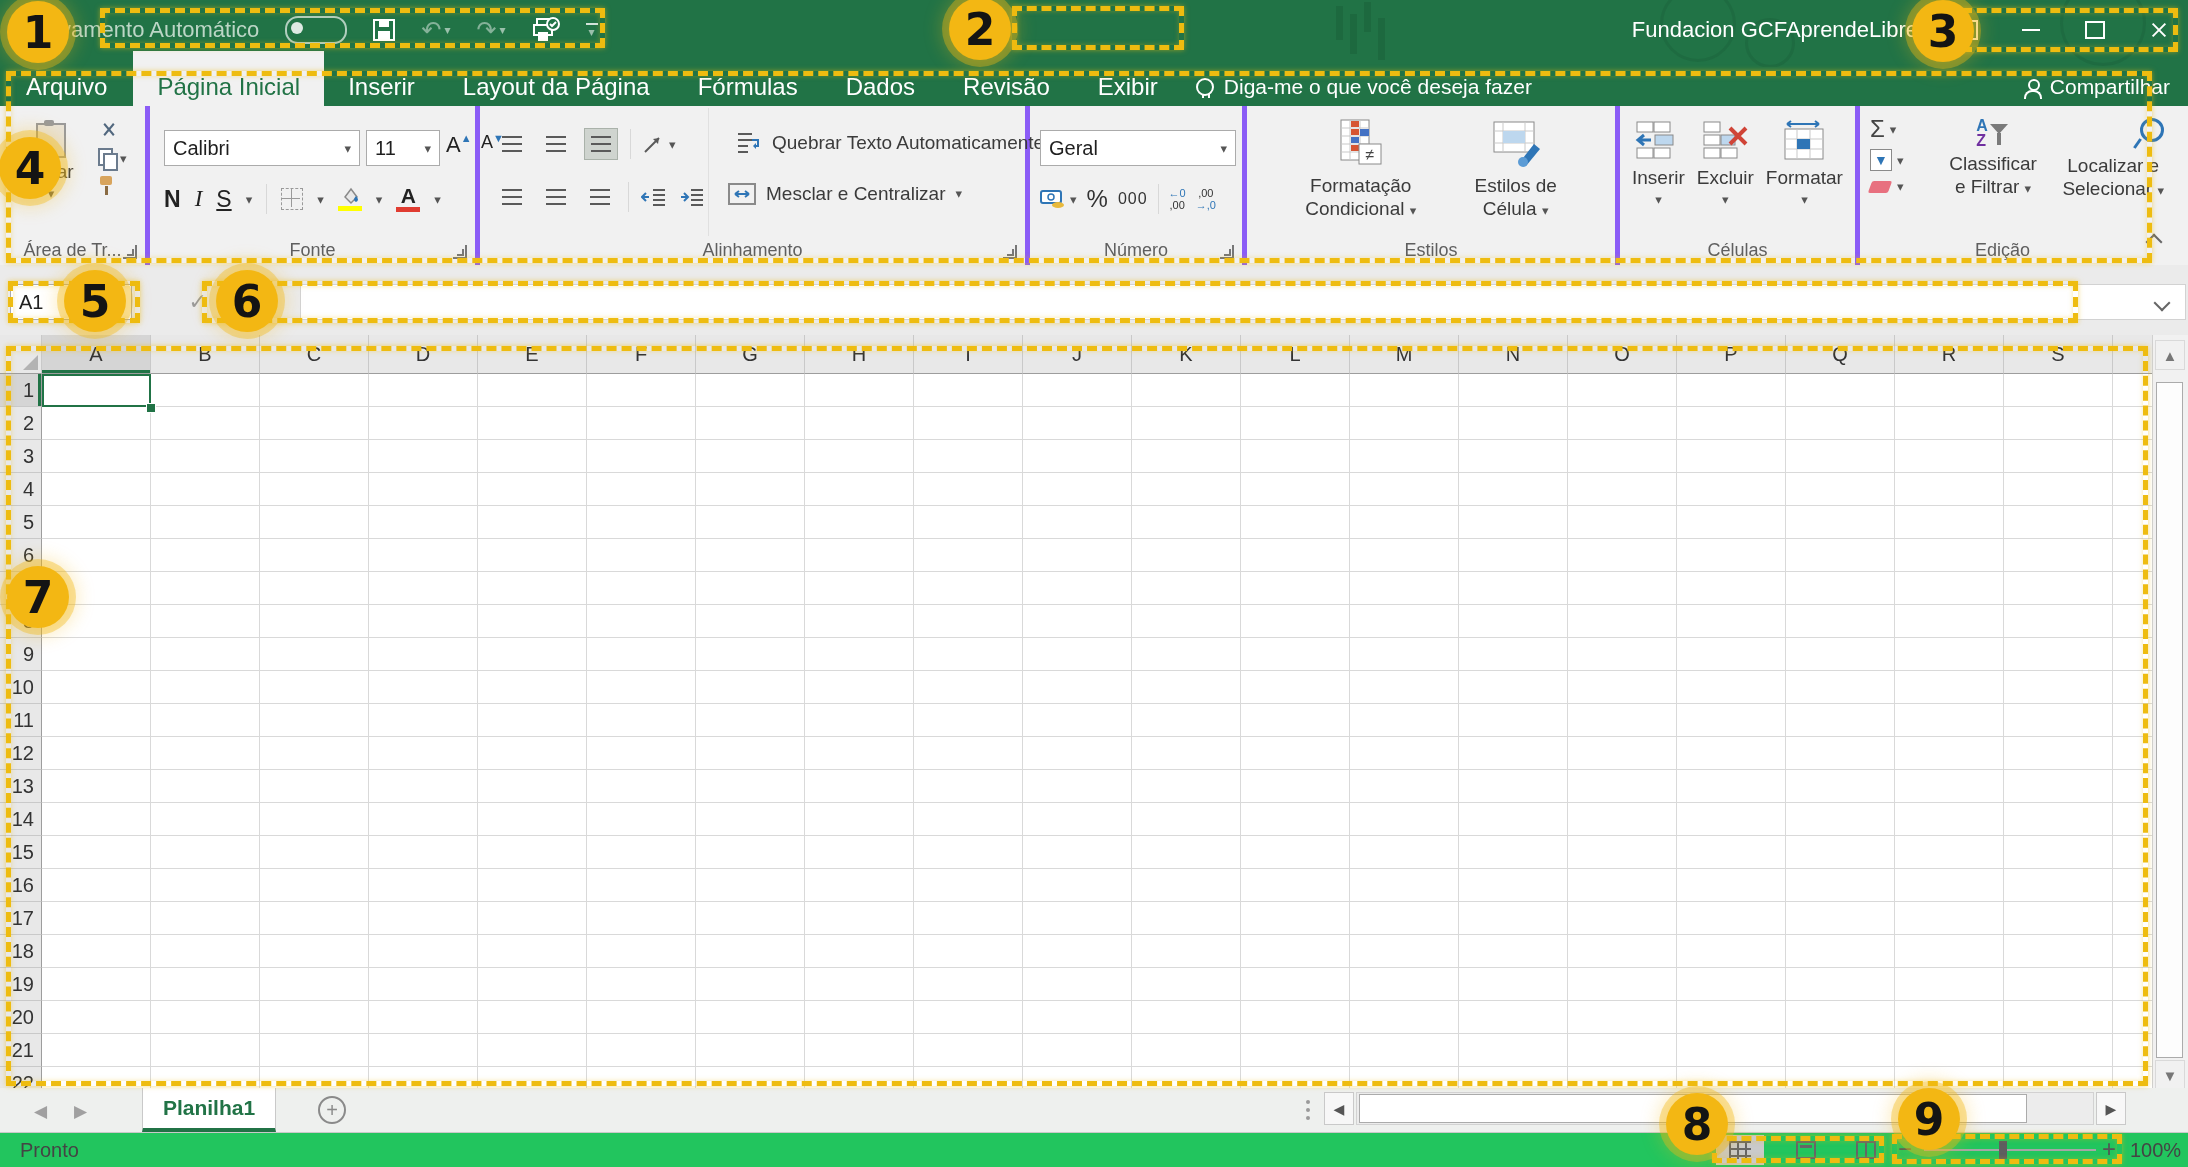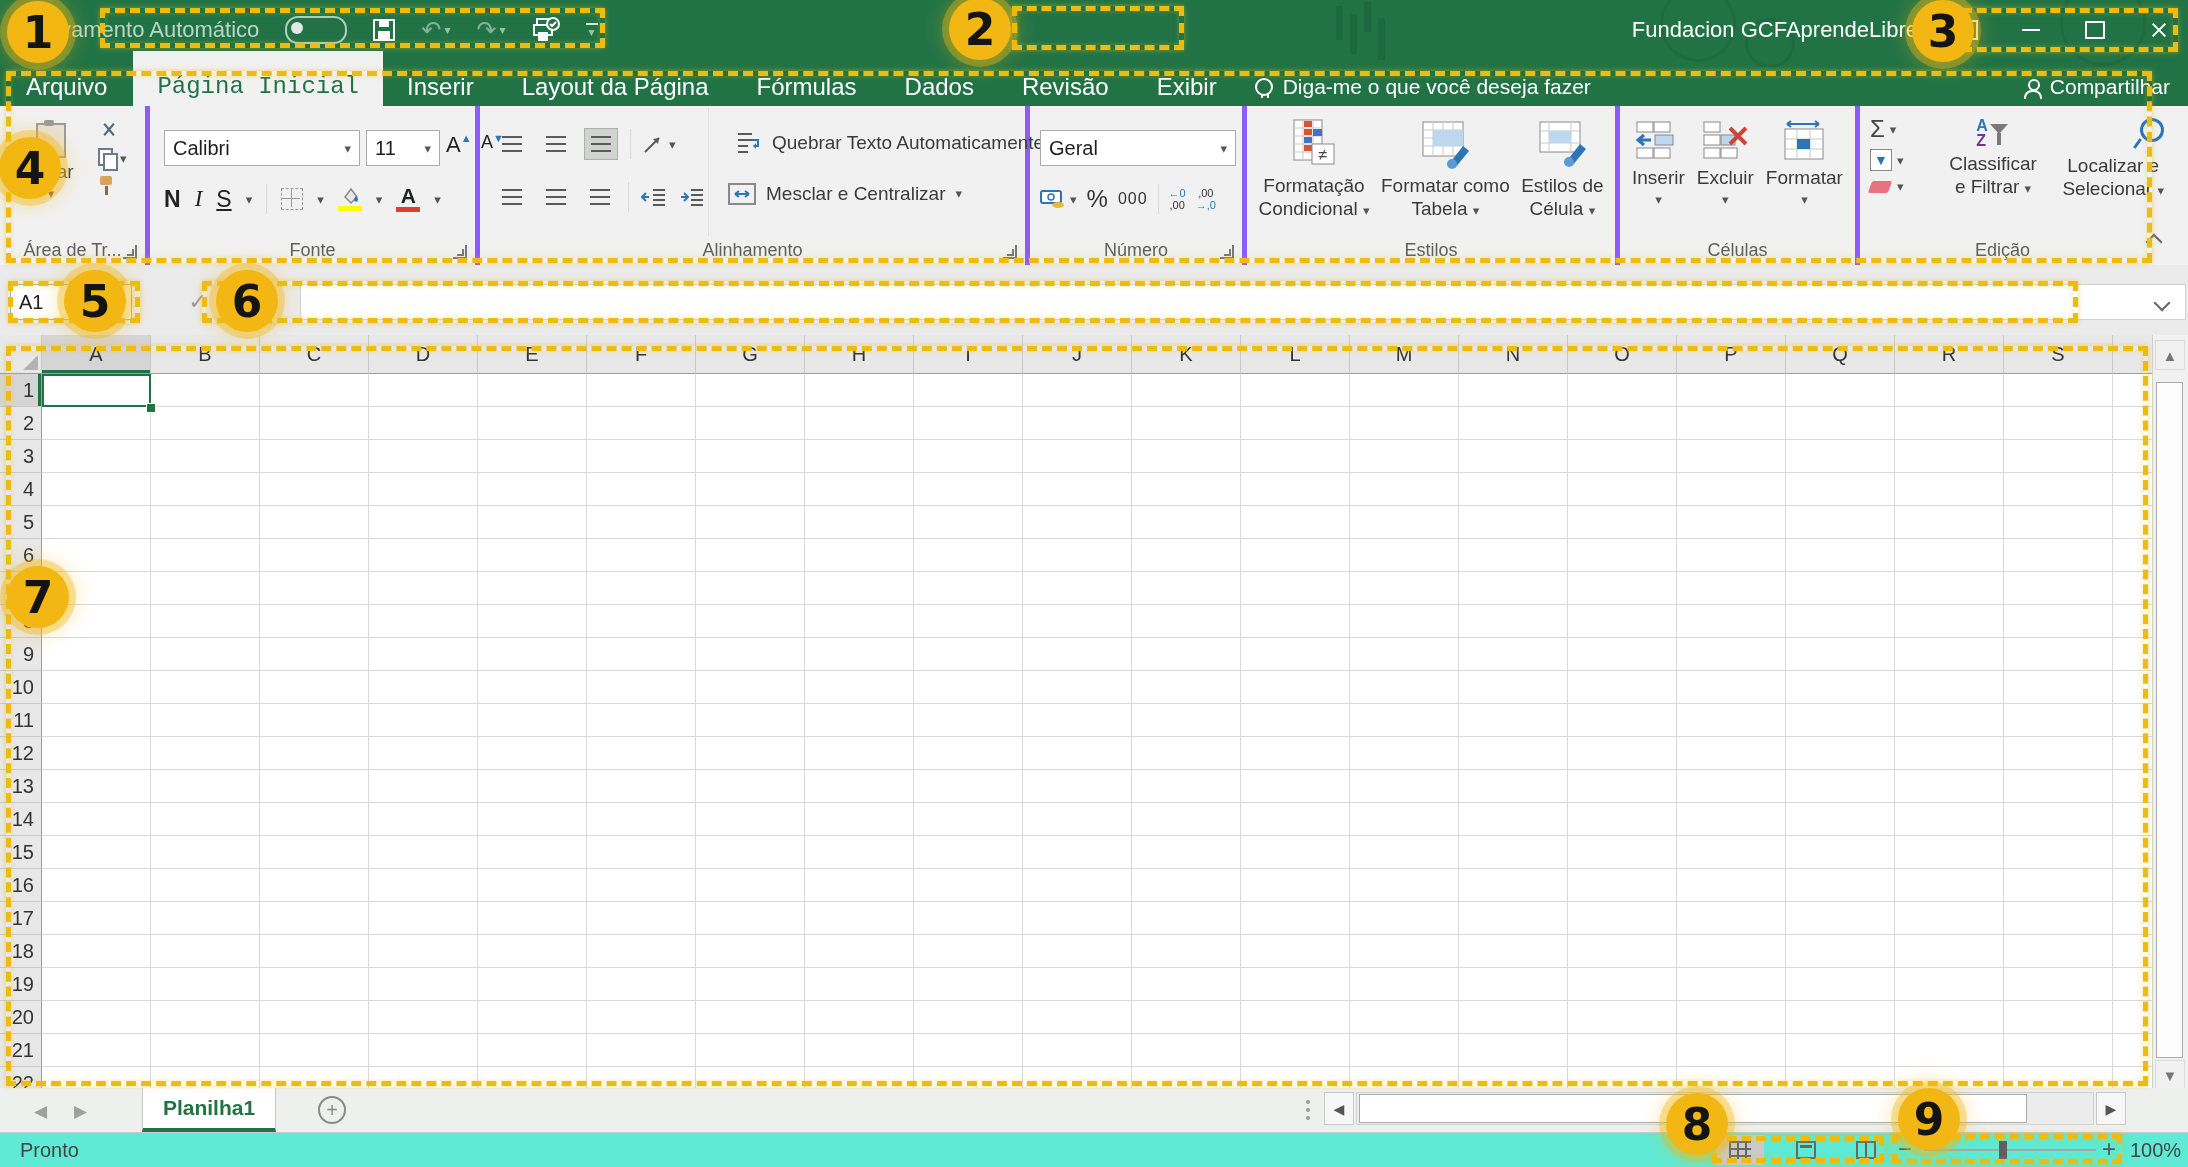--- a/index.html
+++ b/index.html
@@ -27,21 +27,21 @@
   .closex{position:relative;width:18px;height:18px;display:inline-block;}
   .closex::before,.closex::after{content:"";position:absolute;left:8px;top:0;width:2px;height:18px;background:#fff;}
   .closex::before{transform:rotate(45deg);} .closex::after{transform:rotate(-45deg);}
   .ribopt{width:18px;height:16px;border:2px solid #fff;position:relative;display:inline-block;}
   .ribopt::after{content:"";position:absolute;left:4px;top:4px;width:6px;height:6px;border-left:2px solid #fff;border-top:2px solid #fff;transform:rotate(45deg);}
 
   
   .tabrow{left:0;top:67px;width:2188px;height:39px;background:#217346;color:#fff;display:flex;align-items:center;}
   .rtab{font-size:24px;padding:0 24px;height:39px;display:flex;align-items:center;white-space:nowrap;}
   .rtab.file{padding:0 26px;}
-  .rtab.active{background:#f1f1f1;color:#217346;height:50px;margin-top:-11px;padding-top:11px;font-family:Liberation Mono, monospace;}
+  .rtab.active{background:#f1f1f1;color:#217346;height:50px;margin-top:-11px;padding-top:11px;}
   .tellme{display:flex;align-items:center;gap:10px;font-size:21px;margin-left:14px;white-space:nowrap;}
   .bulb{width:14px;height:14px;border:2px solid #fff;border-radius:50%;position:relative;display:inline-block;}
   .bulb::after{content:"";position:absolute;left:4px;top:14px;width:4px;height:4px;border-left:2px solid #fff;border-right:2px solid #fff;}
   .share{position:absolute;right:18px;display:flex;align-items:center;gap:10px;font-size:21px;}
   .person{width:16px;height:16px;position:relative;display:inline-block;}
   .person::before{content:"";position:absolute;left:4px;top:0;width:8px;height:8px;border:2px solid #fff;border-radius:50%;}
   .person::after{content:"";position:absolute;left:0;top:11px;width:14px;height:7px;border:2px solid #fff;border-bottom:none;border-radius:8px 8px 0 0;}
 
   
   .ribbon{left:0;top:106px;width:2188px;height:159px;background:#f1f1f1;border-bottom:1px solid #d5d5d5;display:flex;}
@@ -115,21 +115,21 @@
   .sheetbar{left:0;top:1088px;width:2188px;height:45px;background:#eef0ee;border-bottom:1px solid #c9c9c9;box-sizing:border-box;}
   .navarr{font-size:17px;color:#a0a0a0;}
   .sheettab{left:142px;top:0;width:134px;height:44px;background:#fff;border-right:1px solid #c9c9c9;border-left:1px solid #c9c9c9;
             display:flex;align-items:center;justify-content:center;font-size:21px;font-weight:bold;color:#217346;box-sizing:border-box;border-bottom:4px solid #217346;}
   .addsheet{left:318px;top:8px;width:28px;height:28px;border:2px solid #8a8a8a;border-radius:50%;box-sizing:border-box;display:flex;align-items:center;justify-content:center;color:#8a8a8a;font-size:20px;line-height:1;}
   .hsbtn{top:4px;width:30px;height:33px;background:#f7f7f7;border:1px solid #c9c9c9;box-sizing:border-box;display:flex;align-items:center;justify-content:center;color:#555;font-size:14px;}
   .htrack{left:1356px;top:4px;width:738px;height:33px;background:#ececec;border:1px solid #d2d2d2;box-sizing:border-box;}
   .hthumb{left:1359px;top:6px;width:668px;height:29px;background:#fff;border:1px solid #ababab;box-sizing:border-box;}
 
   
-  .statusbar{left:0;top:1133px;width:2188px;height:34px;background:#5eead4;}
+  .statusbar{left:0;top:1133px;width:2188px;height:34px;background:#22c55e;}
   .status-txt{left:20px;top:6px;font-size:20px;color:#444;}
   .viewbtn{top:2px;width:48px;height:30px;display:flex;align-items:center;justify-content:center;}
   .viewbtn.active{background:#cacaca;}
   .vicon-grid{width:22px;height:18px;background-image:repeating-linear-gradient(to right,#666 0 2px,transparent 2px 8px),repeating-linear-gradient(to bottom,#666 0 2px,transparent 2px 7px);}
   .vicon-page{width:20px;height:18px;border:2px solid #666;position:relative;box-sizing:border-box;}
   .vicon-page::after{content:"";position:absolute;left:2px;top:2px;right:2px;height:3px;background:#666;}
   .vicon-break{width:20px;height:18px;border:2px solid #666;position:relative;box-sizing:border-box;}
   .vicon-break::after{content:"";position:absolute;left:7px;top:0;width:2px;height:14px;background:#666;}
   .zoomline{top:16px;height:2px;background:#a6a6a6;}
   .zoomthumb{top:8px;width:8px;height:18px;background:#5f5f5f;}
@@ -409,37 +409,20 @@
               </g>
             <rect x="14" y="3" width="8" height="6" fill="#d65532"></rect>
               <rect x="14" y="11" width="8" height="6" fill="#d65532"></rect>
             <rect x="14" y="19" width="8" height="6" fill="#4472c4"></rect>
               <rect x="14" y="27" width="8" height="6" fill="#d65532"></rect>
             <rect x="23" y="11" width="9" height="7" fill="#4472c4"></rect>
             <rect x="22" y="26" width="22" height="20" fill="#fff" stroke="#8a8a8a"></rect>
             <text x="33" y="42" text-anchor="middle" font-size="16" fill="#444">≠</text>
           </svg>
           <span class="rbtxt"><span>Formatação</span><br><span>Condicional</span> <span class="dd">▾</span></span>
-        </div>
-        <div class="bigbtn">
-          <svg width="52" height="52" viewBox="0 0 52 52">
-            <rect x="4" y="4" width="40" height="34" fill="#fff" stroke="#8a8a8a"></rect>
-            <g stroke="#c9c9c9">
-                <path d="M4 12 h40"></path>
-                <path d="M4 20 h40"></path>
-                <path d="M4 28 h40"></path>
-                <path d="M14 4 v34"></path>
-                <path d="M24 4 v34"></path>
-                <path d="M34 4 v34"></path>
-              </g>
-            <rect x="14" y="12" width="30" height="16" fill="#bdd7ee"></rect>
-            <path d="M30 46 L44 28 l6 5 L36 50 Z" fill="#2e75b6"></path>
-            <circle cx="33" cy="46" r="5" fill="#5b9bd5"></circle>
-          </svg>
-          <span class="rbtxt"><span>Formatar como</span><br><span>Tabela</span> <span class="dd">▾</span></span>
         </div>
         <div class="bigbtn">
           <svg width="52" height="52" viewBox="0 0 52 52">
             <rect x="4" y="4" width="40" height="30" fill="#fff" stroke="#8a8a8a"></rect>
             <g stroke="#c9c9c9">
                 <path d="M4 13 h40"></path>
                 <path d="M4 25 h40"></path>
                 <path d="M13 4 v30"></path>
                 <path d="M35 4 v30"></path>
               </g>

